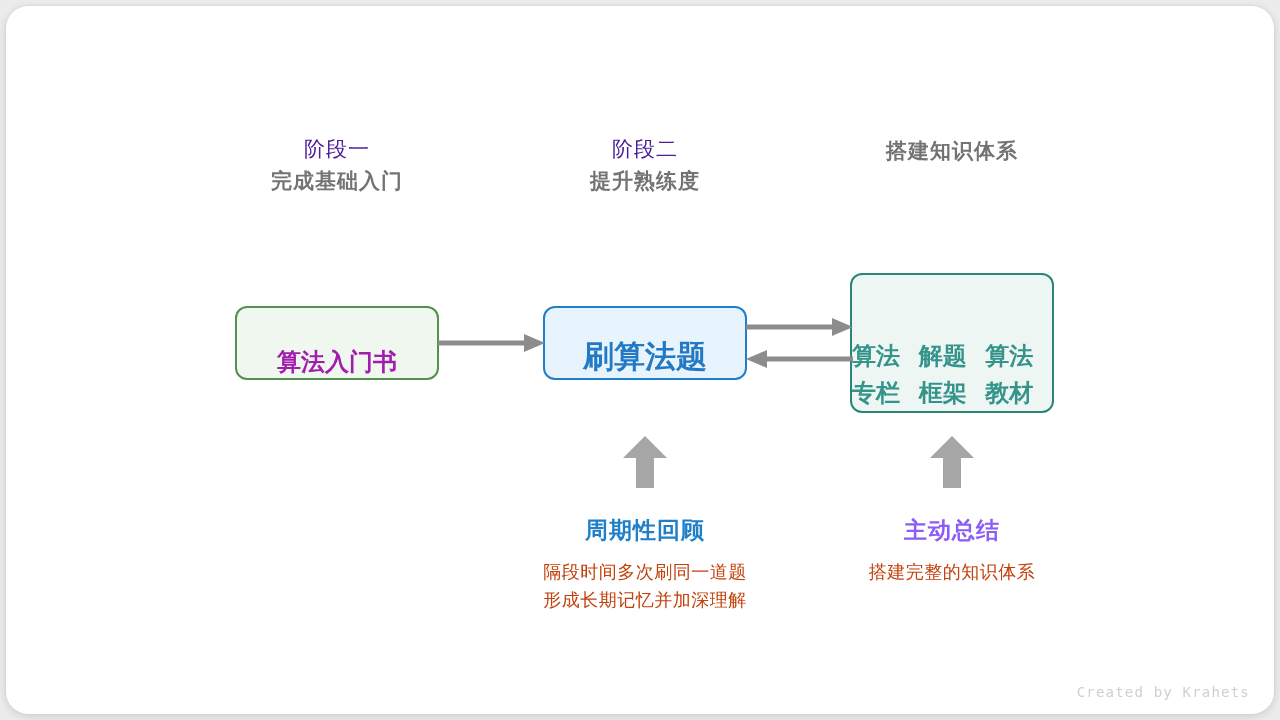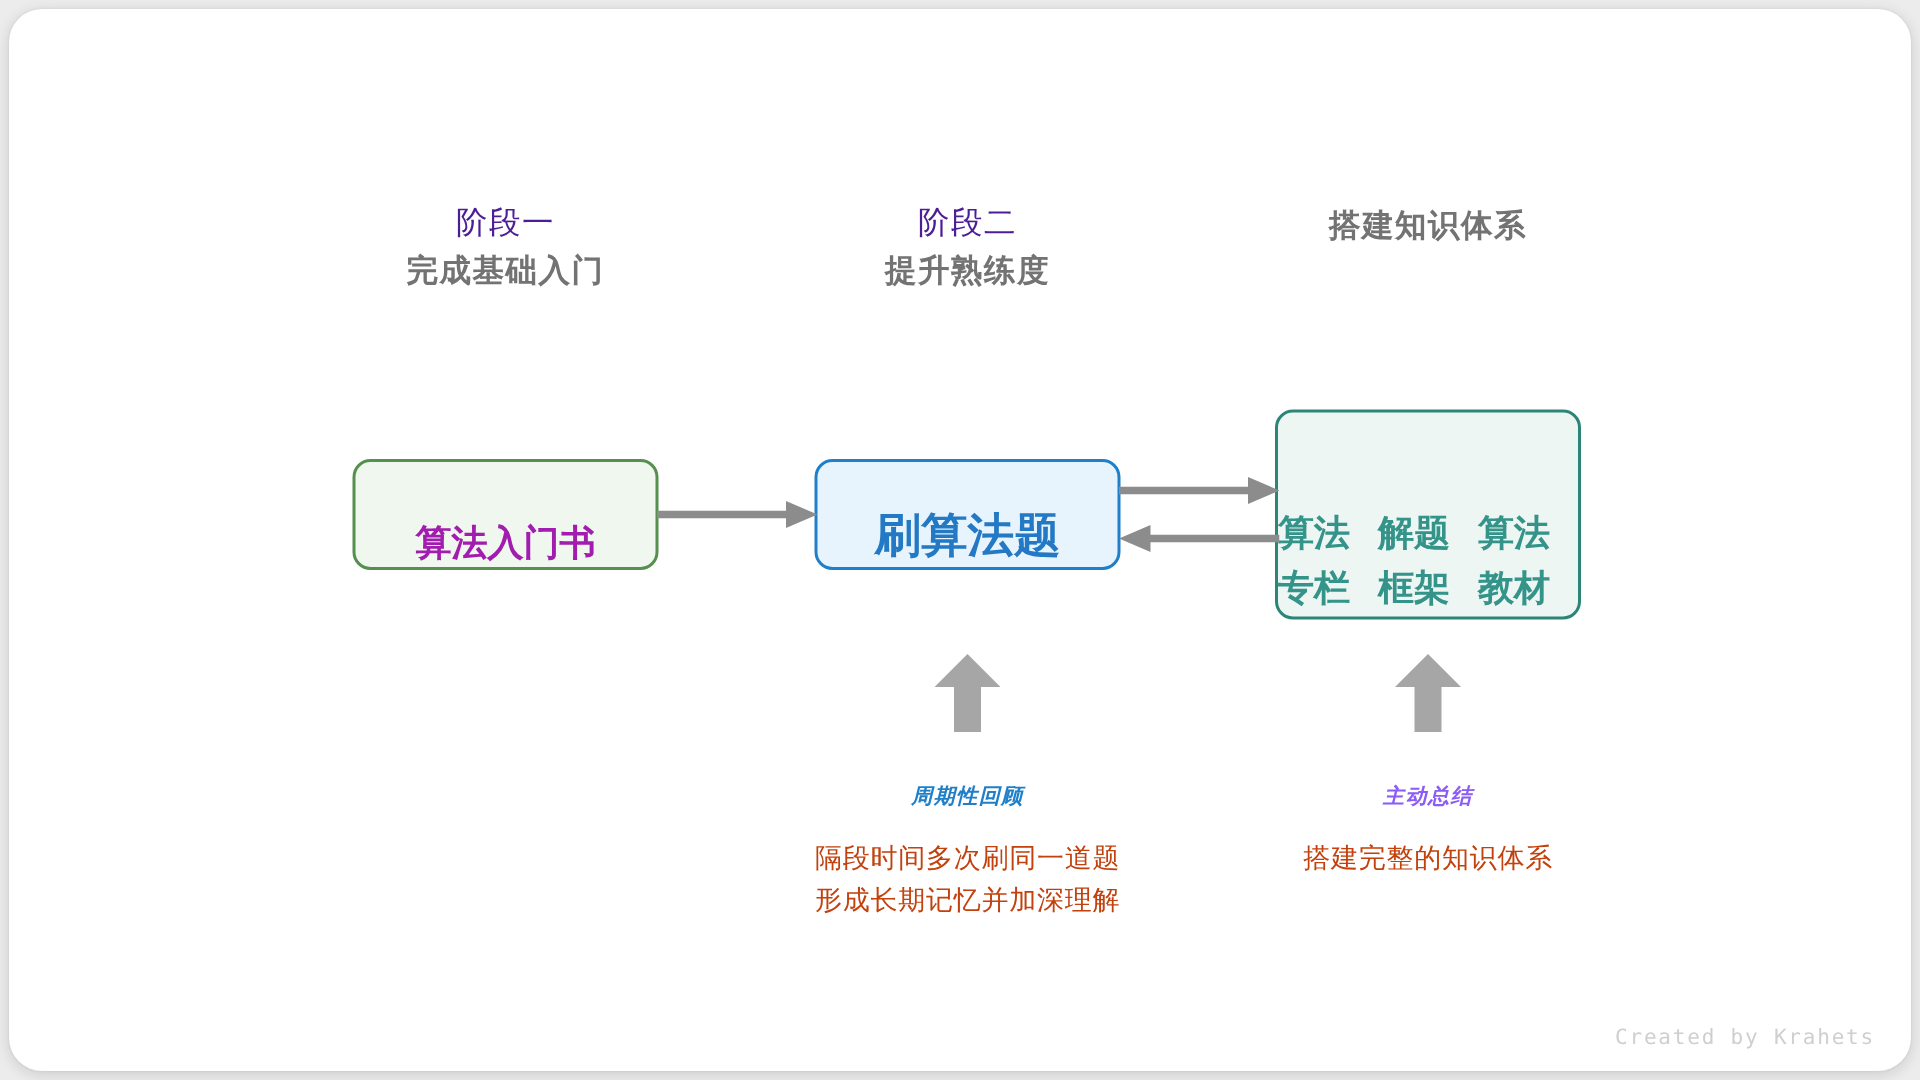--- a/index.html
+++ b/index.html
@@ -117,25 +117,24 @@
 
   
   .note {
     position: absolute;
     width: 300px;
     text-align: center;
   }
   .note-1 { left: 489px; top: 508px; }
   .note-2 { left: 796px; top: 508px; }
   .note-title {
-    font-size: 14px;
+    font-size: 23px;
     font-weight: bold;
     line-height: 32px;
     letter-spacing: 1px;
-    font-style: italic;
   }
   .note-title.blue { color: #1f7fc8; }
   .note-title.teal { color: #8b5cf6; }
   .note-body {
     margin-top: 12px;
     font-size: 18px;
     color: #c2410c;
     line-height: 28px;
     letter-spacing: 0.5px;
   }

